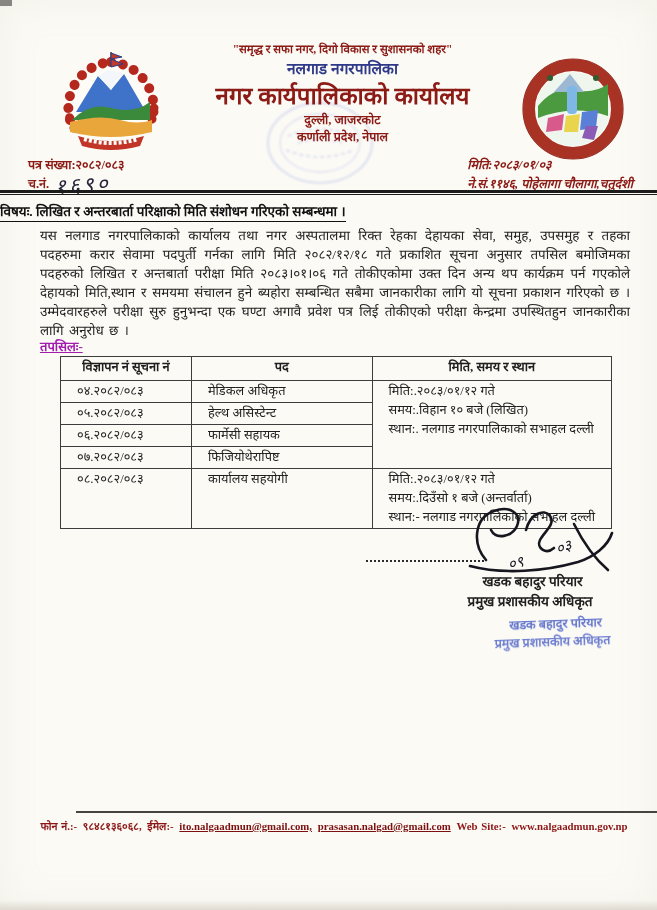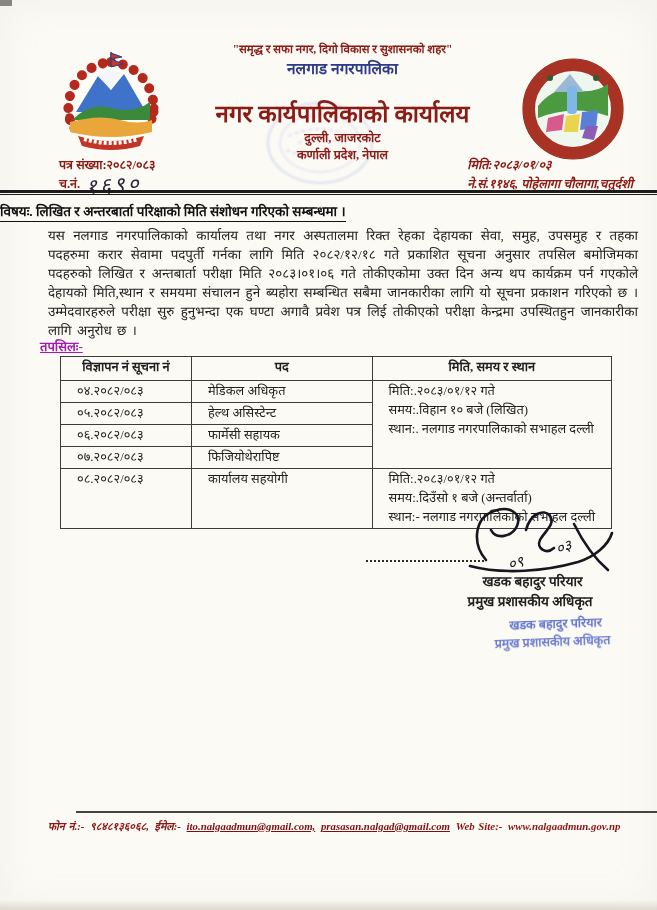--- a/index.html
+++ b/index.html
@@ -6,42 +6,42 @@
   .page{position:relative;width:657px;height:910px;margin:0 auto;background:#fbfaf5;
         font-family:"Liberation Serif","DejaVu Serif",serif;color:#262626;overflow:hidden;
         box-shadow:inset 0 0 40px rgba(180,170,150,.12);}
   .corner-mark{position:absolute;top:0;left:0;width:12px;height:6px;background:#6b6b66;opacity:.8;}
   .bottom-band{position:absolute;bottom:0;left:0;right:0;height:10px;
         background:linear-gradient(rgba(255,255,255,0),#dedad1);}
   
   .lh-text{position:absolute;left:95px;top:42px;width:495px;text-align:center;line-height:1.25;}
   .motto{font-size:11.5px;font-weight:bold;color:#8c1a15;}
   .muni{font-size:15.5px;font-weight:bold;color:#2f3a88;margin-top:3px;}
-  .office{font-size:24px;font-weight:bold;color:#8c1a15;margin-top:20px;}
+  .office{font-size:24px;font-weight:bold;color:#8c1a15;margin-top:2px;}
   .addr{font-size:12.5px;font-weight:bold;color:#8c1a15;margin-top:2px;}
   .logo{position:absolute;}
   .logo-left{left:50px;top:50px;}
   .logo-right{left:520px;top:56px;}
   .faint-stamp{position:absolute;left:250px;top:96px;opacity:.45;filter:blur(.8px);pointer-events:none;}
   
   .ref-row{position:absolute;left:28px;right:24px;top:156px;display:flex;justify-content:space-between;
            font-size:12.5px;font-weight:bold;color:#8c1a15;}
-  .ref-left{text-align:center;line-height:1.5;margin-left:31px;}
+  .ref-left{text-align:center;line-height:1.5;}
   .ref-right{text-align:left;line-height:1.5;font-style:italic;}
   .chalani-line{display:flex;align-items:flex-start;gap:6px;}
   .hand{font-size:21px;font-weight:normal;color:#26263a;transform:rotate(-4deg);
         letter-spacing:3px;font-style:italic;line-height:1;}
   
   .head-rule{position:absolute;top:190px;left:0;width:657px;border-top:3px solid #1c1c1c;}
   .head-rule::after{content:"";display:block;margin-top:1px;border-top:1.5px solid #1c1c1c;}
   
   .subject-wrap{position:absolute;top:202px;left:0;width:657px;text-align:left;}
   .subject{display:inline-block;font-size:13.5px;font-weight:bold;color:#111;
            border-bottom:1.6px solid #111;padding-bottom:1px;}
-  .body-par{position:absolute;top:226px;left:48px;width:590px;font-size:13.4px;line-height:19px;
+  .body-par{position:absolute;top:226px;left:40px;width:590px;font-size:13.4px;line-height:19px;
             text-align:justify;color:#242424;word-spacing:2px;}
   .tapasil{position:absolute;top:337px;left:40px;font-size:13px;font-weight:bold;color:#a21caf;
            text-decoration:underline;}
   
   table.sched{position:absolute;top:356px;left:60px;width:552px;border-collapse:collapse;
               font-size:12.8px;color:#1f1f1f;}
   .sched th,.sched td{border:1.3px solid #3c3c3c;padding:1px 16px;vertical-align:top;line-height:19px;}
   .sched th{font-weight:bold;text-align:center;height:21px;}
   .col1{width:112px;} .col2{width:182px;}
   .sched td.ad{height:19px;}
@@ -60,21 +60,21 @@
   .stamp-name{position:absolute;left:118px;top:115px;width:175px;text-align:center;font-size:12.5px;
               font-weight:bold;color:#3f55c4;opacity:.8;filter:blur(.4px);transform:rotate(-2deg);}
   .stamp-title{position:absolute;left:110px;top:133px;width:185px;text-align:center;font-size:12.5px;
               font-weight:bold;color:#3f55c4;opacity:.75;filter:blur(.5px);transform:rotate(-2deg);}
   
   .footer-rule{position:absolute;top:811px;left:76px;right:0;
                border-top:2.6px solid #45443f;}
   .footer-text{position:absolute;top:818px;left:24px;width:620px;text-align:center;
                font-size:10.8px;font-weight:bold;color:#8c1515;word-spacing:1px;}
   .footer-text .lnk{color:#7c1010;text-decoration:underline;}
-  .footer-text span{margin:5px 1px;font-style:italic;}
+  .footer-text span{margin:5px 1px;}
 </style>
 </head>
 <body>
 
 <div class="page">
 
   <div class="corner-mark"></div>
 
   <div class="logo logo-left">
     <svg width="122" height="112" viewBox="0 0 122 112">

